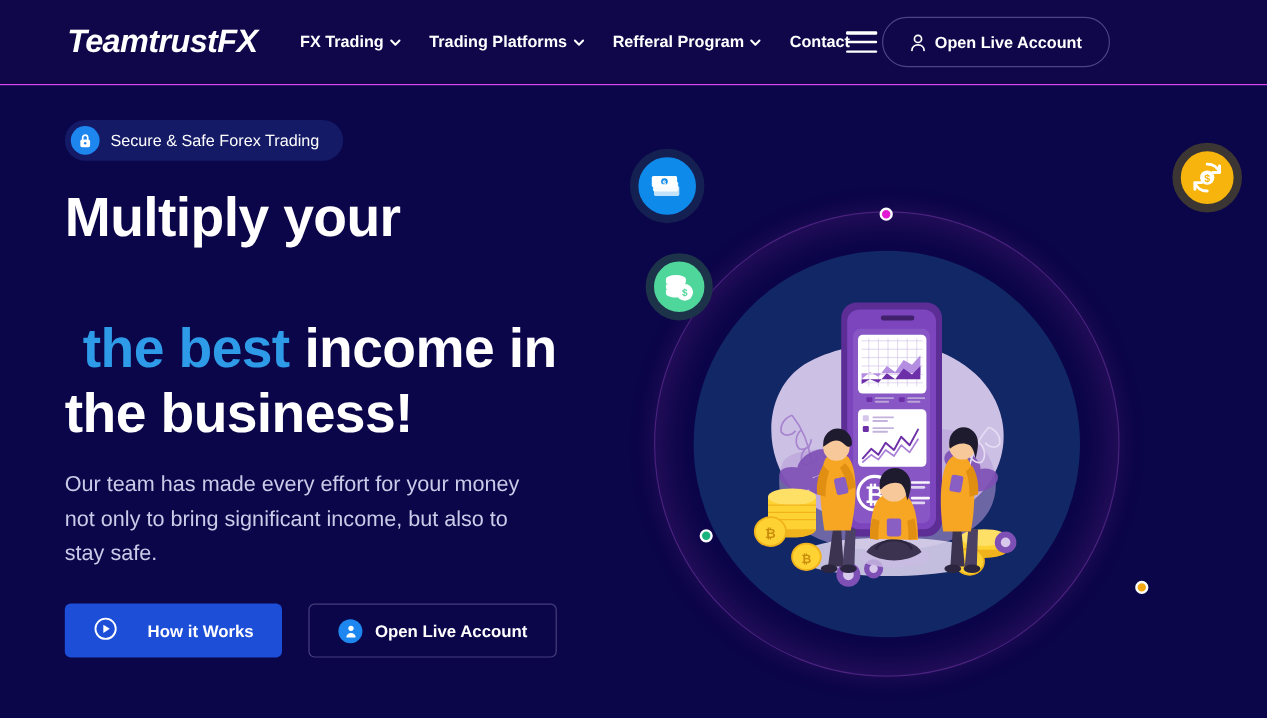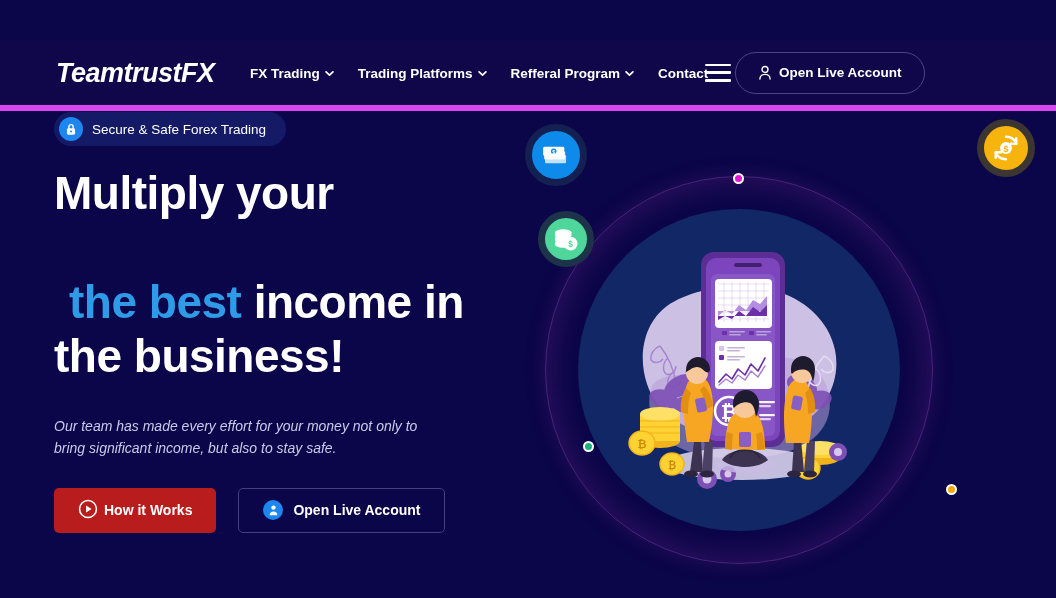--- a/index.html
+++ b/index.html
@@ -14,24 +14,23 @@
     width:1056px; height:598px;
     background:#0b0549;
     overflow:hidden;
   }
 
   
   #navbar {
     position:absolute; top:0; left:0;
     width:1056px; height:71px;
     background:#10064a;
-    border-bottom:6px solid #d946ef;
+    border-bottom:1px solid #d946ef;
     display:flex; align-items:center;
     z-index:40;
-    margin-top:40px;
   }
   #logo {
     position:absolute; left:56px; top:50%;
     transform:translateY(-50%);
     font-size:27px; font-weight:bold; font-style:italic;
     color:#ffffff; letter-spacing:-0.5px;
     white-space:nowrap;
   }
   #nav-links {
     position:absolute; left:250px; top:50%;
@@ -58,49 +57,48 @@
     transform:translateY(-50%);
     height:42px; padding:0 22px;
     display:flex; align-items:center; gap:7px;
     border:1px solid #4b4386; border-radius:21px;
     color:#fff; font-size:13.5px; font-weight:bold;
     cursor:pointer; white-space:nowrap;
   }
   .ico-person-outline { width:14px; height:15px; flex:none; }
 
   
-  #hero-left { position:absolute; left:54px; top:112px; width:470px; z-index:20; }
+  #hero-left { position:absolute; left:54px; top:100px; width:470px; z-index:20; }
   #badge {
     display:inline-flex; align-items:center; gap:9px;
     height:34px; padding:0 20px 0 5px;
     background:#141a66; border-radius:17px;
     margin-bottom:20px;
   }
   #badge-icon {
     width:24px; height:24px; border-radius:50%;
     background:#1e86ef; display:flex; align-items:center; justify-content:center;
     flex:none;
   }
   #badge-text { font-size:13.5px; color:#ffffff; white-space:nowrap; }
   #headline {
     font-size:46px; font-weight:bold; line-height:1.18;
     color:#ffffff; letter-spacing:-0.5px;
   }
   #headline .accent { color:#2e9be8;margin-left:15px; }
   #subtext {
-    margin-top:32px;
-    font-size:14px; line-height:1.6; color:#c9cbe8;
+    margin-top:18px;
+    font-size:18px; line-height:1.6; color:#c9cbe8;
     max-width:385px;
-    font-style:italic;
   }
   #cta-row { margin-top:28px; display:flex; align-items:center; gap:22px; }
   #btn-primary {
     height:45px; padding:0 24px;
-    display:flex; align-items:center; gap:6px;
-    background:#b91c1c; border-radius:5px;
+    display:flex; align-items:center; gap:25px;
+    background:#1d4ed8; border-radius:5px;
     color:#fff; font-size:14px; font-weight:bold;
     cursor:pointer; white-space:nowrap;
   }
   #btn-secondary {
     height:45px; padding:0 24px;
     display:flex; align-items:center; gap:10px;
     border:1px solid #463f7e; border-radius:5px;
     color:#fff; font-size:14px; font-weight:bold;
     cursor:pointer; white-space:nowrap;
     background:transparent;

